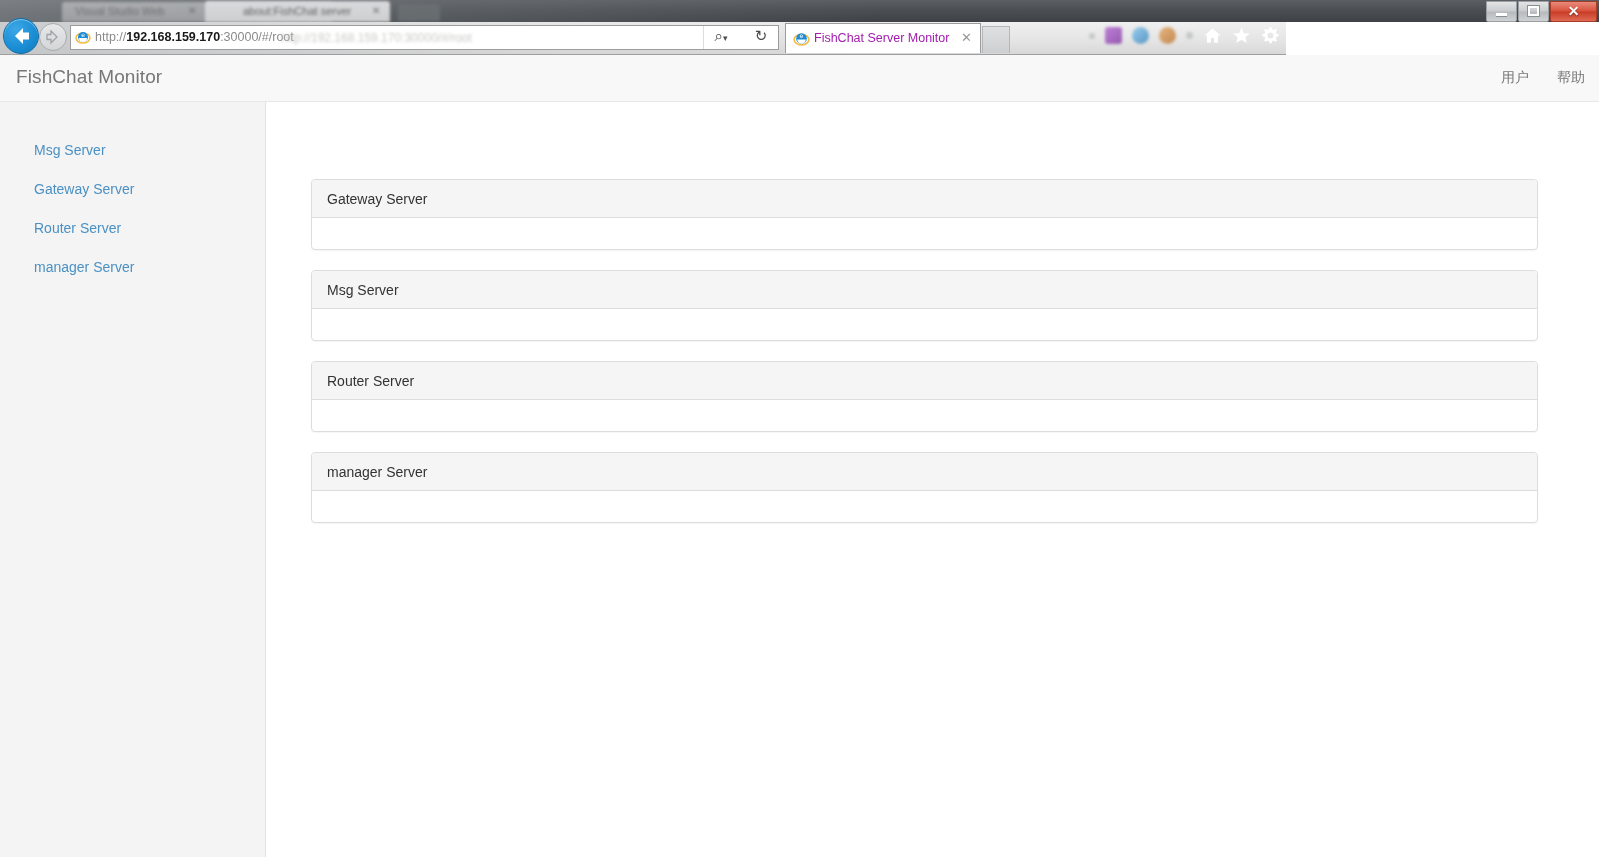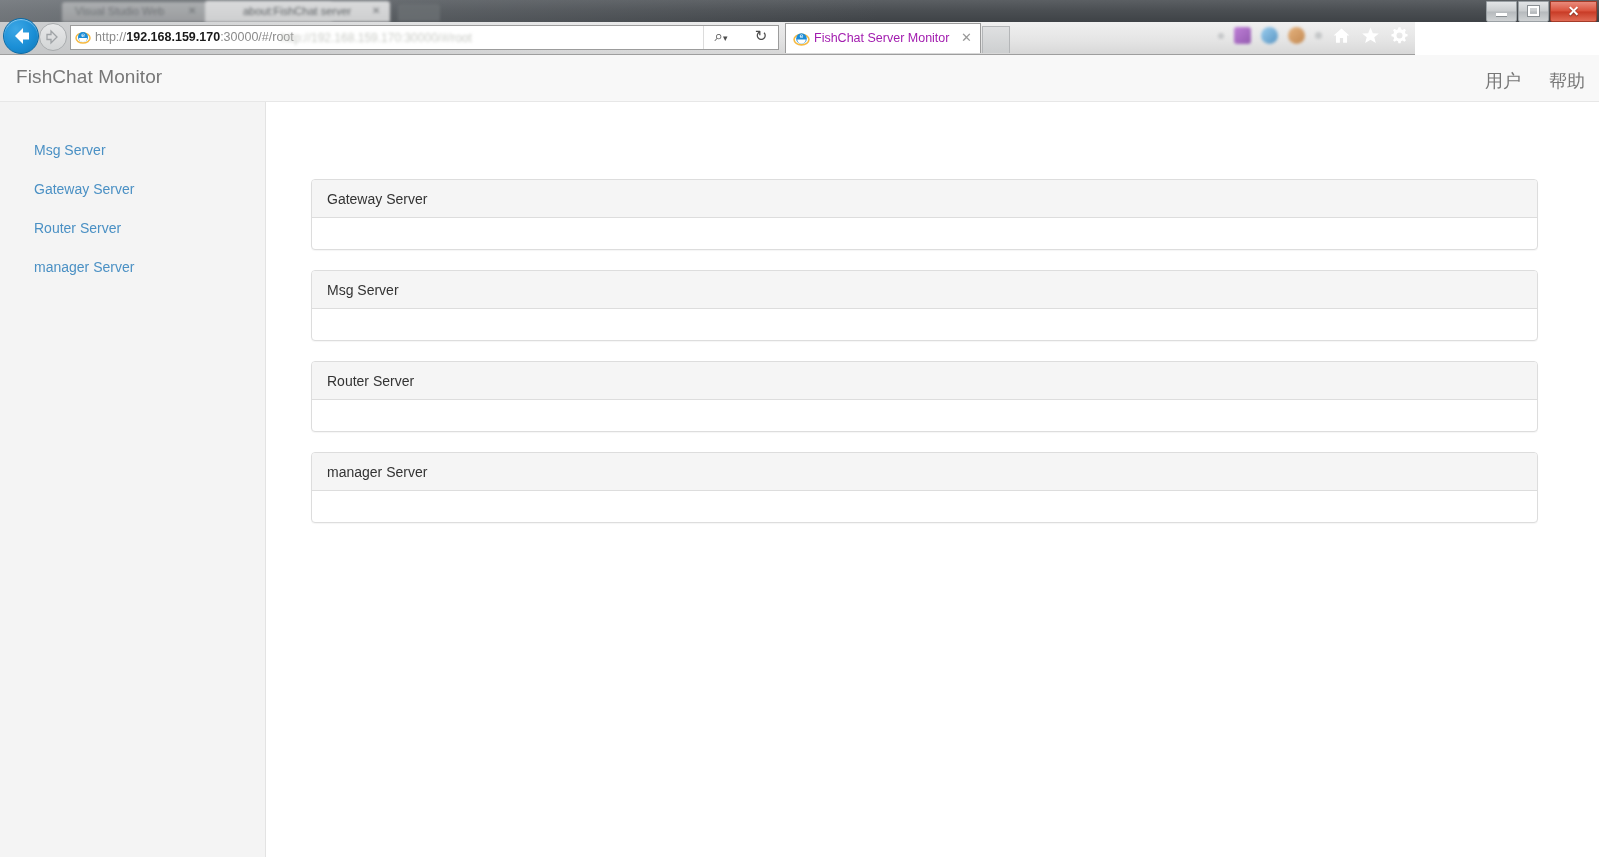--- a/index.html
+++ b/index.html
@@ -120,21 +120,21 @@
     width: 45px; text-align: center;
     font-size: 14px; font-weight: bold; color: #ffffff;
     font-family: "Liberation Sans", sans-serif;
     text-shadow: 0 1px 1px rgba(0,0,0,.45);
   }
 
   
   .navbar {
     position: absolute;
     left: 0; top: 22px;
-    width: 1415px; height: 32px;
+    width: 1286px; height: 32px;
     background: linear-gradient(to bottom, #f0f0f0 0%, #e4e4e4 60%, #d8d8d8 100%);
     border-bottom: 1px solid #9e9e9e;
   }
   .navbar-overlay {
     position: absolute; left: 0; top: 0;
     width: 1599px; height: 32px;
     background: linear-gradient(to right, rgba(190,192,194,0.75) 0%, rgba(205,207,209,0.25) 35%, rgba(255,255,255,0) 60%);
   }
 
   .nav-back {
@@ -287,21 +287,21 @@
     font-weight: normal;
     letter-spacing: .1px;
   }
   .header-nav {
     position: absolute;
     right: 14px; top: 14px;
     display: flex;
     gap: 28px;
   }
   .header-nav a {
-    font-size: 18px;
+    font-size: 14px;
     color: #777777;
     text-decoration: none;
   }
 
   .sidebar {
     position: absolute;
     left: 0; top: 47px;
     width: 266px;
     height: 755px;
     background: #f4f4f4;

